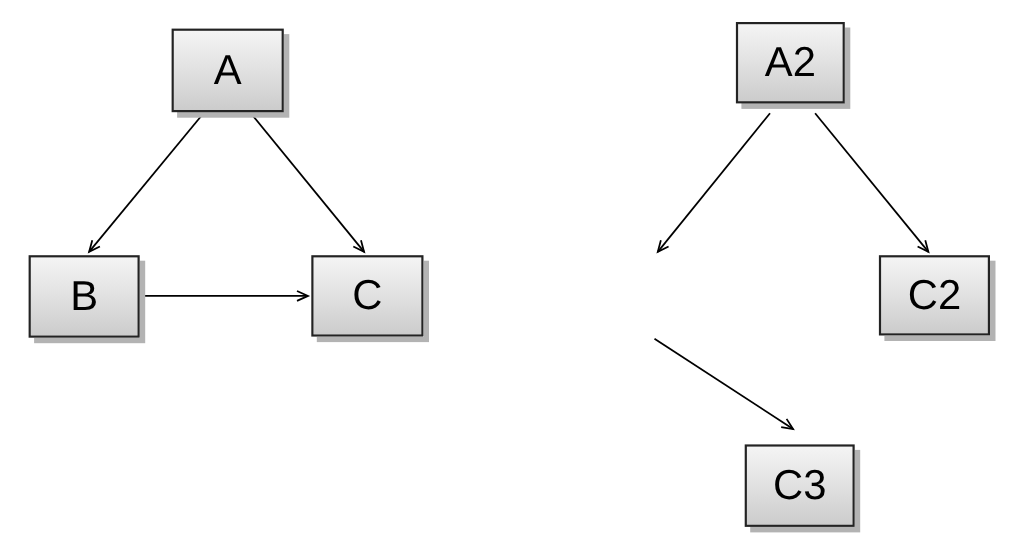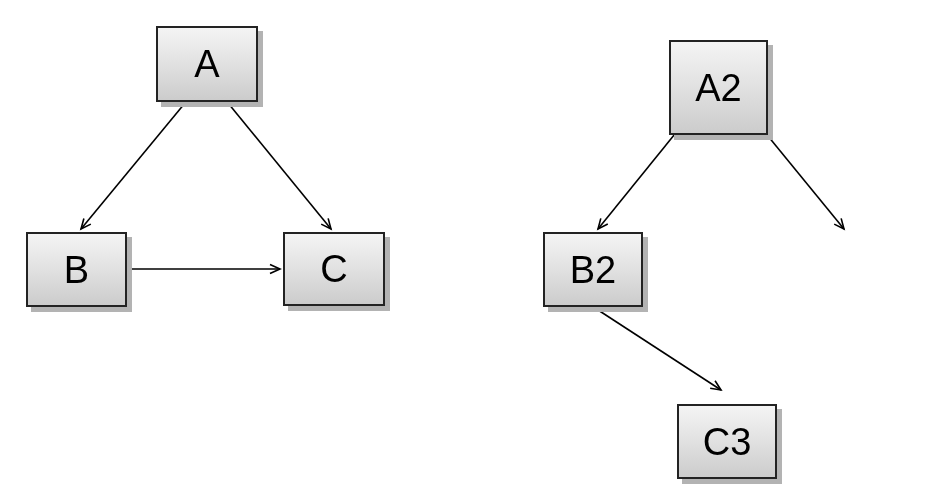--- a/index.html
+++ b/index.html
@@ -65,23 +65,23 @@
   <div class="node" style="left:156px; top:26px; width:102px; height:76px;">
     <span class="node-label">A</span>
   </div>
   <div class="node" style="left:26px; top:232px; width:101px; height:75px;">
     <span class="node-label">B</span>
   </div>
   <div class="node" style="left:283px; top:232px; width:102px; height:74px;">
     <span class="node-label">C</span>
   </div>
 
-  <div class="node" style="left:669px; top:40px; width:99px; height:95px;">
+  <div class="node" style="left:669px; top:20px; width:99px; height:74px;">
     <span class="node-label">A2</span>
   </div>
-  <div class="node" style="left:543px; top:232px; width:100px; height:75px;">
-    <span class="node-label">B2</span>
+  <div class="node" style="left:799px; top:232px; width:101px; height:73px;">
+    <span class="node-label">C2</span>
   </div>
   <div class="node" style="left:677px; top:404px; width:100px; height:75px;">
     <span class="node-label">C3</span>
   </div>
 
 </div>
 
 </body></html>

